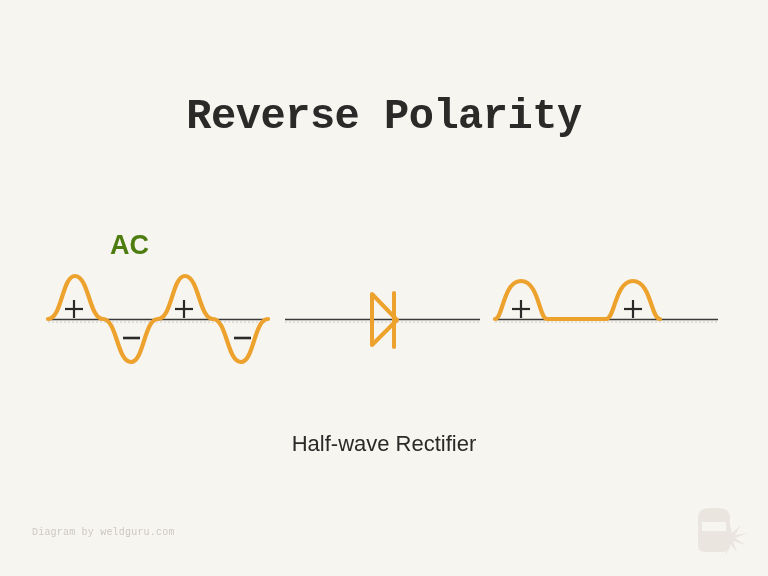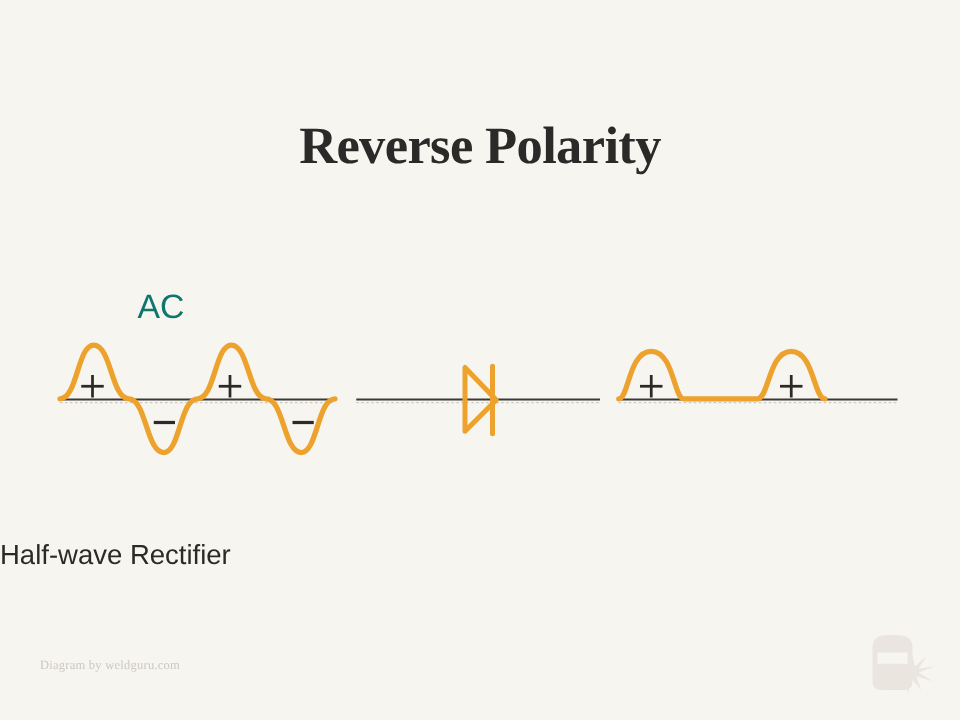--- a/index.html
+++ b/index.html
@@ -19,34 +19,34 @@
     height: 576px;
     background: #f7f5f0;
   }
   
   #title {
     position: absolute;
     left: 0;
     top: 96px;
     width: 768px;
     text-align: center;
-    font-family: Liberation Serif, serif;
+    font-family: Liberation Mono, monospace;
     font-size: 42px;
     font-weight: 700;
     letter-spacing: -0.5px;
     color: #2b2a28;
     line-height: 1;
   }
   
   .section-label {
     position: absolute;
     font-family: "Liberation Sans", sans-serif;
     font-size: 27px;
-    font-weight: 400;
-    color: #0f766e;
+    font-weight: 700;
+    color: #4d7c0f;
     line-height: 1;
     white-space: pre;
   }
   #ac-label { left: 110px; top: 232px; }
   #dc-label { left: 548px; top: 232px; letter-spacing: 2px; }
 
   #diode-label {
     position: absolute;
     left: 300px;
     top: 353px;
@@ -55,31 +55,31 @@
     font-family: "Liberation Sans", sans-serif;
     font-size: 19px;
     color: #2b2a28;
     line-height: 1;
   }
   #caption {
     position: absolute;
     left: 0;
     top: 433px;
     width: 768px;
-    text-align: left;
+    text-align: center;
     font-family: "Liberation Sans", sans-serif;
     font-size: 22px;
     color: #2b2a28;
     line-height: 1;
   }
   #attribution {
     position: absolute;
     left: 32px;
     top: 528px;
-    font-family: Liberation Serif, serif;
+    font-family: Liberation Mono, monospace;
     font-size: 10px;
     color: #ccc8c0;
     line-height: 1;
     letter-spacing: 0.2px;
   }
   
   #diagram-svg {
     position: absolute;
     left: 0;
     top: 0;

